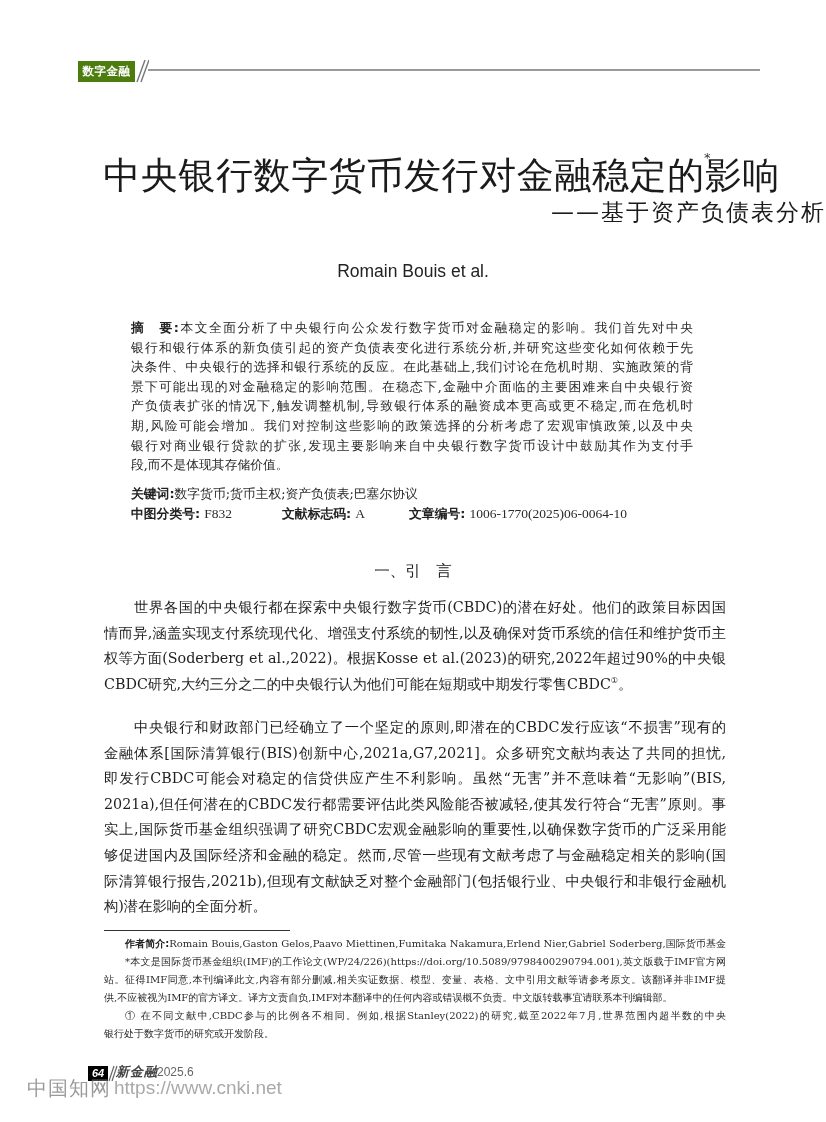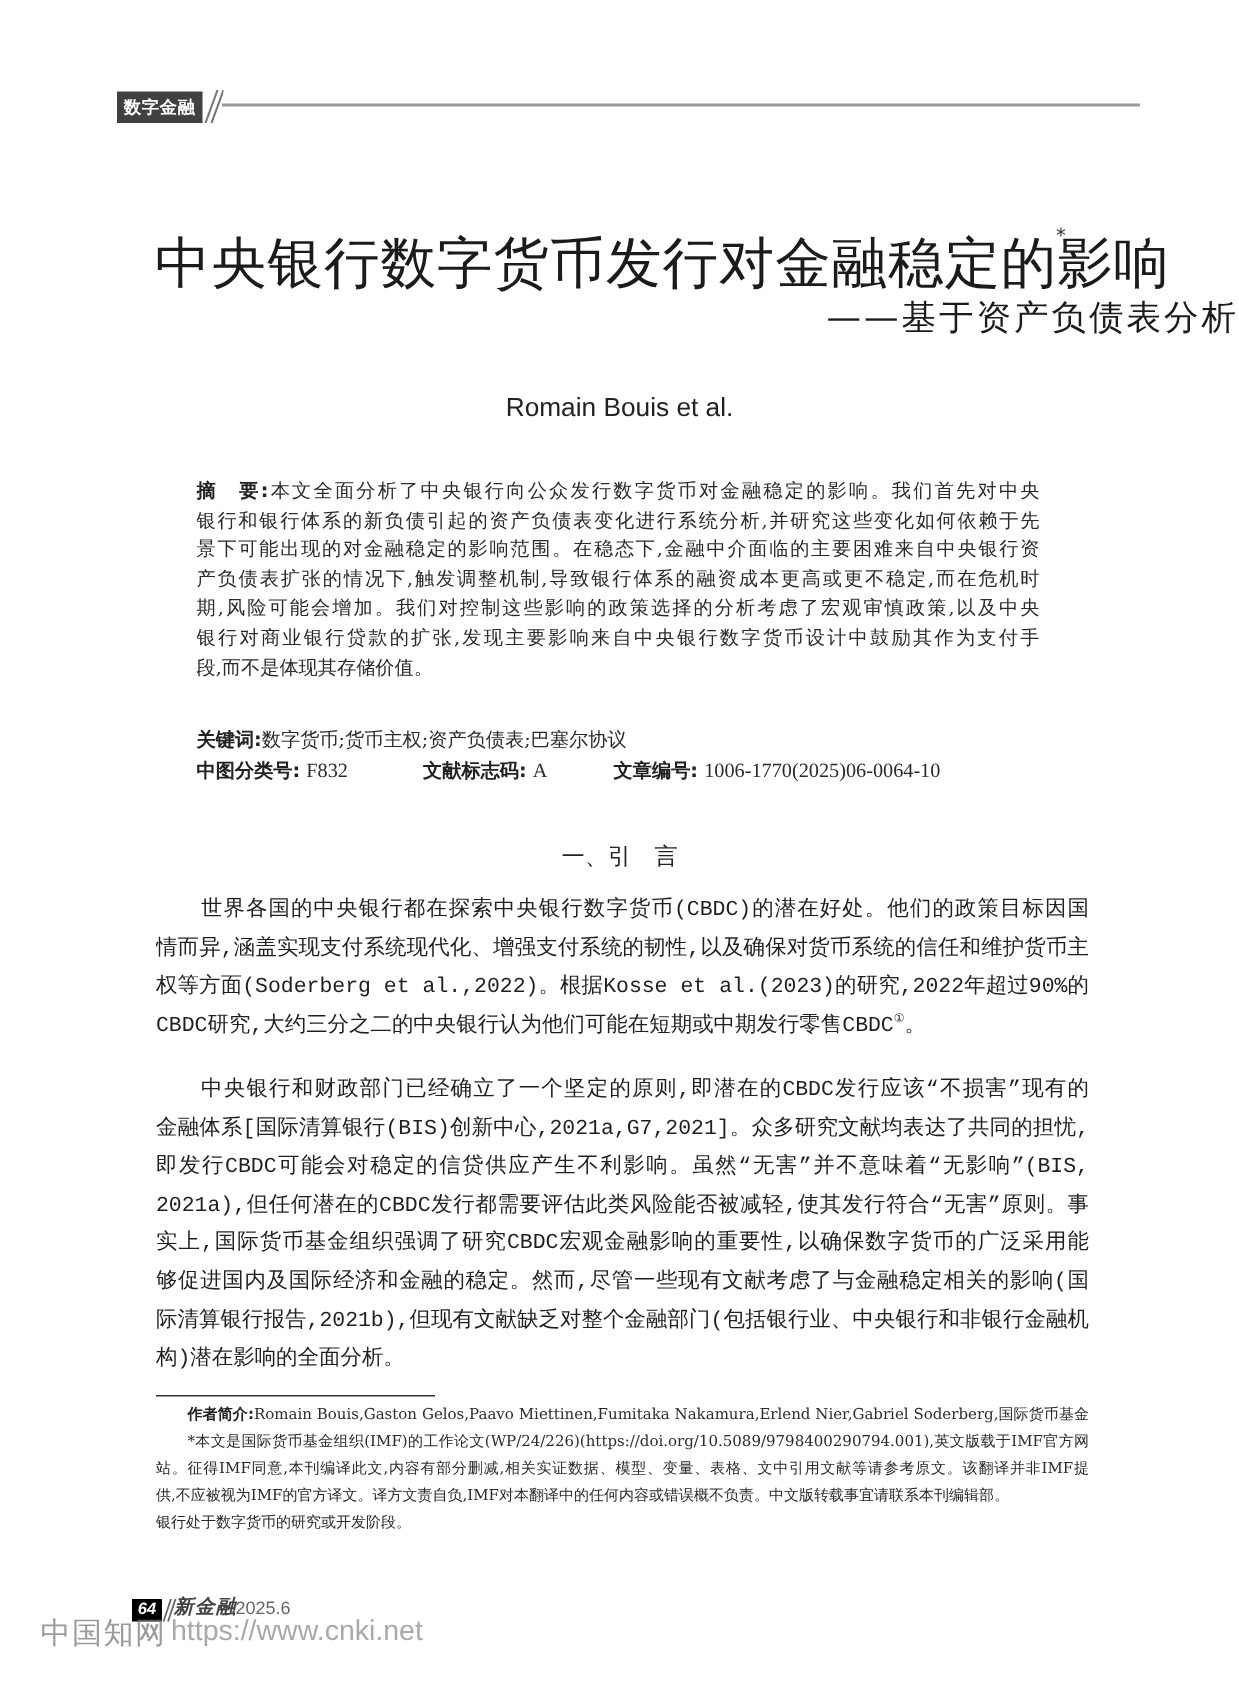--- a/index.html
+++ b/index.html
@@ -1,20 +1,20 @@
 <!DOCTYPE html>
 <html><head>
 <meta charset="utf-8">
 <style>
   html, body { margin: 0; padding: 0; background: #ffffff; }
   body { width: 826px; height: 1122px; position: relative; overflow: hidden; color: #1e1e1e; font-family: "DejaVu Serif", serif; }
   .abs { position: absolute; }
 
   
-  #section-tag { left: 78px; top: 61px; width: 57px; height: 21px; background: #404040; color: #fff; font-family: "DejaVu Sans", sans-serif; font-weight: bold; font-size: 11.5px; line-height: 21px; text-align: center; letter-spacing: 0.5px; }
+  #section-tag { left: 78px; top: 61px; width: 57px; height: 21px; background: #4d7c0f; color: #fff; font-family: "DejaVu Sans", sans-serif; font-weight: bold; font-size: 11.5px; line-height: 21px; text-align: center; letter-spacing: 0.5px; }
   #tag-slash { left: 135px; top: 58px; width: 14px; height: 26px; }
   #header-rule { left: 148px; top: 69px; width: 612px; height: 2px; background: #9a9a9a; }
 
   
   #title-main { left: 0; top: 155px; width: 780px; text-align: right; font-family: "DejaVu Sans", sans-serif; font-size: 37px; line-height: 42px; color: #1b1b1b; letter-spacing: 0.6px; }
   #title-star { left: 704px; top: 150px; font-family: "DejaVu Sans", sans-serif; font-size: 13px; color: #333; }
   #title-sub { left: 0; top: 196px; width: 826px; text-align: right; font-family: "DejaVu Sans", sans-serif; font-size: 23px; line-height: 32px; color: #1b1b1b; letter-spacing: 2px; }
   #author { left: 0; top: 259px; width: 826px; text-align: center; font-family: "Liberation Sans", sans-serif; font-size: 17.5px; line-height: 24px; color: #222; }
 
   
@@ -24,21 +24,21 @@
   .lbl { font-family: "DejaVu Sans", sans-serif; font-weight: bold; color: #222; }
   #keywords { left: 131px; top: 484px; width: 562px; font-size: 12.8px; line-height: 20px; color: #2a2a2a; }
   #classline { left: 131px; top: 504px; width: 562px; font-size: 12.8px; line-height: 20px; color: #2a2a2a; }
   #classline span.val { font-family: "Liberation Serif", serif; font-size: 13.5px; }
   .gap1 { display: inline-block; width: 46px; }
   .gap2 { display: inline-block; width: 40px; }
 
   
   #section-heading { left: 0; top: 560px; width: 826px; text-align: center; font-family: "DejaVu Sans", sans-serif; font-weight: normal; font-size: 15.5px; line-height: 22px; color: #222; }
   .body-para { left: 104px; width: 622px; font-size: 14.3px; line-height: 25.6px; color: #1f1f1f; }
-  .body-para .jl { height: 25.6px; font-family: Liberation Mono, monospace; }
+  .body-para .jl { height: 25.6px; }
   .indent { padding-left: 30px; }
   #para-1 { top: 595px; }
   #para-2 { top: 703px; margin-top: 12px; }
   sup.fn { font-size: 8px; vertical-align: super; line-height: 0; }
 
   
   #fn-rule { left: 104px; top: 930px; width: 186px; height: 1px; background: #333; }
   #footnotes { left: 104px; top: 935px; width: 622px; font-size: 10px; line-height: 18px; color: #2a2a2a; }
   #footnotes .jl { height: 18px; }
   .fnind { padding-left: 21px; }
@@ -62,20 +62,21 @@
 <div id="header-rule" class="abs"></div>
 
 <div id="title-main" class="abs">中央银行数字货币发行对金融稳定的影响</div>
 <div id="title-star" class="abs">*</div>
 <div id="title-sub" class="abs">——基于资产负债表分析</div>
 <div id="author" class="abs">Romain Bouis et al.</div>
 
 <div id="abstract" class="abs">
   <div class="jl"><span class="lbl">摘　要:</span><span>本文全面分析了中央银行向公众发行数字货币对金融稳定的影响。我们首先对中央</span></div>
   <div class="jl">银行和银行体系的新负债引起的资产负债表变化进行系统分析,并研究这些变化如何依赖于先</div>
+  <div class="jl">决条件、中央银行的选择和银行系统的反应。在此基础上,我们讨论在危机时期、实施政策的背</div>
   <div class="jl">景下可能出现的对金融稳定的影响范围。在稳态下,金融中介面临的主要困难来自中央银行资</div>
   <div class="jl">产负债表扩张的情况下,触发调整机制,导致银行体系的融资成本更高或更不稳定,而在危机时</div>
   <div class="jl">期,风险可能会增加。我们对控制这些影响的政策选择的分析考虑了宏观审慎政策,以及中央</div>
   <div class="jl">银行对商业银行贷款的扩张,发现主要影响来自中央银行数字货币设计中鼓励其作为支付手</div>
   <div class="jl last">段,而不是体现其存储价值。</div>
 </div>
 
 <div id="keywords" class="abs">
   <span class="lbl">关键词:</span><span>数字货币;货币主权;资产负债表;巴塞尔协议</span>
 </div>
@@ -108,20 +109,21 @@
   <div class="jl">际清算银行报告,2021b),但现有文献缺乏对整个金融部门(包括银行业、中央银行和非银行金融机</div>
   <div class="jl last">构)潜在影响的全面分析。</div>
 </div>
 
 <div id="fn-rule" class="abs"></div>
 <div id="footnotes" class="abs">
   <div class="jl last fnind"><span class="lbl">作者简介:</span><span>Romain Bouis,Gaston Gelos,Paavo Miettinen,Fumitaka Nakamura,Erlend Nier,Gabriel Soderberg,国际货币基金组织。</span></div>
   <div class="jl fnind">*本文是国际货币基金组织(IMF)的工作论文(WP/24/226)(https://doi.org/10.5089/9798400290794.001),英文版载于IMF官方网</div>
   <div class="jl">站。征得IMF同意,本刊编译此文,内容有部分删减,相关实证数据、模型、变量、表格、文中引用文献等请参考原文。该翻译并非IMF提</div>
   <div class="jl last">供,不应被视为IMF的官方译文。译方文责自负,IMF对本翻译中的任何内容或错误概不负责。中文版转载事宜请联系本刊编辑部。</div>
+  <div class="jl fnind">① 在不同文献中,CBDC参与的比例各不相同。例如,根据Stanley(2022)的研究,截至2022年7月,世界范围内超半数的中央</div>
   <div class="jl last">银行处于数字货币的研究或开发阶段。</div>
 </div>
 
 <div id="page-num" class="abs">64</div>
 <svg id="footer-slash" class="abs" viewBox="0 0 10 18">
   <line x1="1" y1="17" x2="6" y2="2" stroke="#666" stroke-width="1.2"></line>
   <line x1="4" y1="17" x2="9" y2="2" stroke="#666" stroke-width="1.2"></line>
 </svg>
 <div id="journal-name" class="abs">新金融</div>
 <div id="issue-date" class="abs">2025.6</div>

